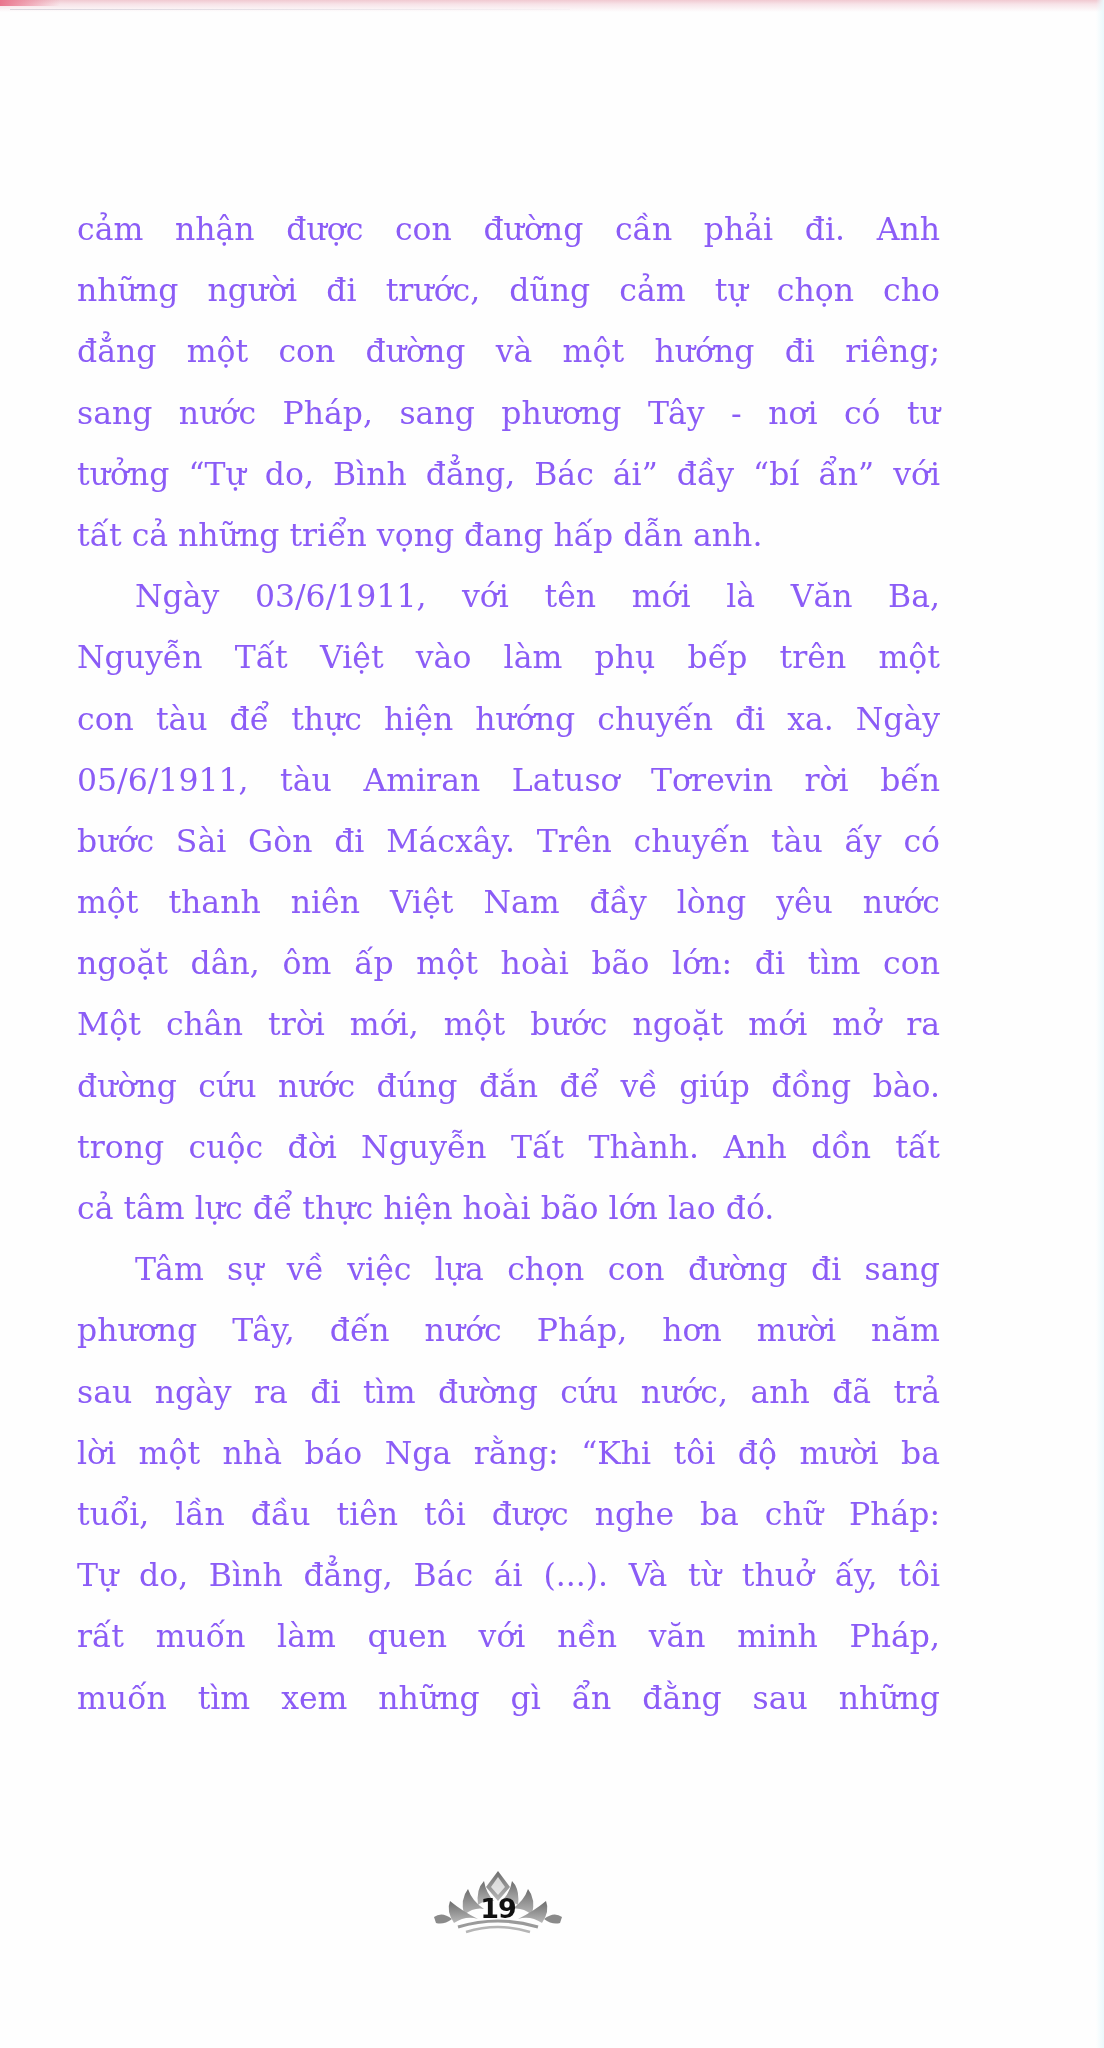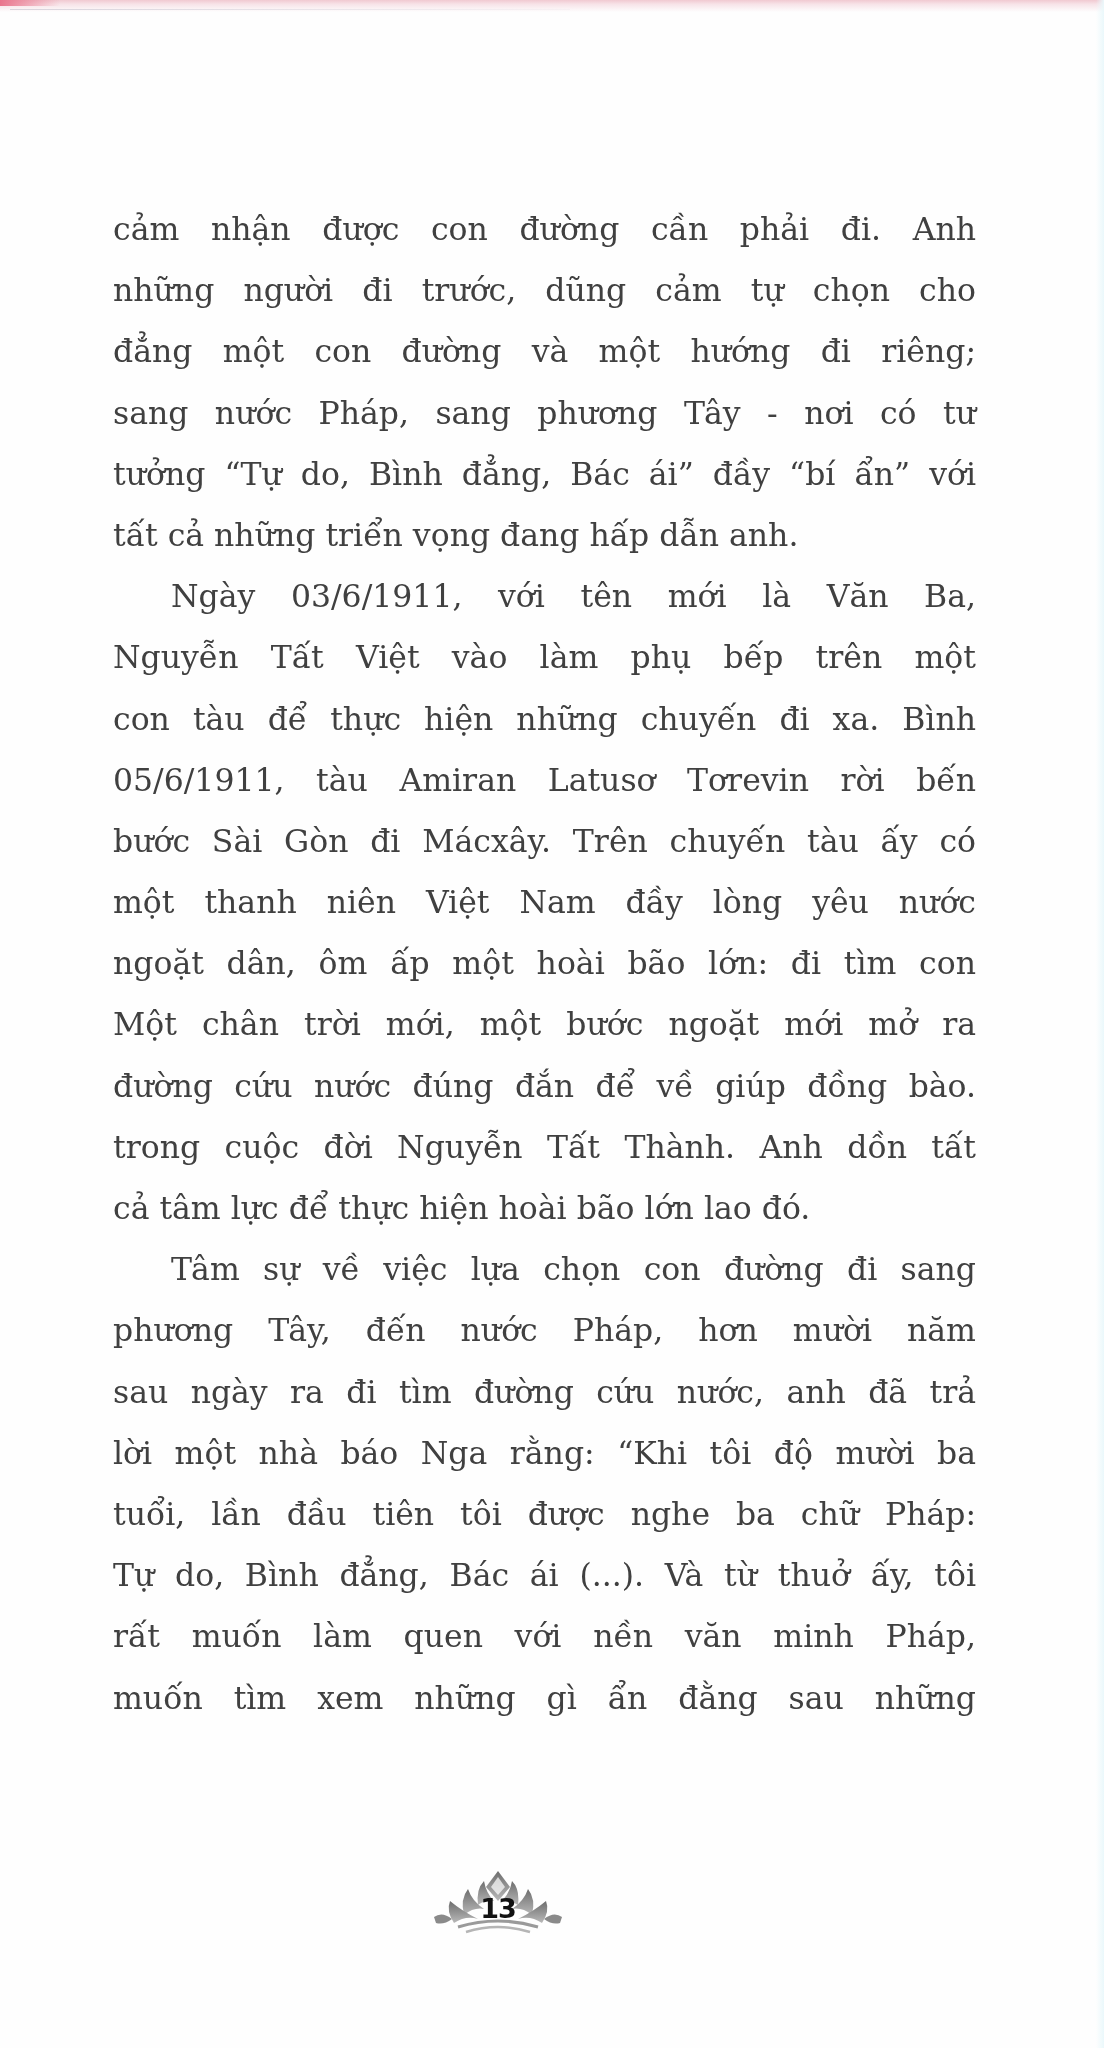--- a/index.html
+++ b/index.html
@@ -47,23 +47,22 @@
       background: linear-gradient(to right, rgba(255,255,255,0), #eaf8fb);
     }
     .page-text {
       position: absolute;
       left: 77px;
       top: 199px;
       width: 863px;
       font-family: "DejaVu Serif", "Liberation Serif", serif;
       font-size: 31.5px;
       line-height: 61.2px;
-      color: #404040;
+      color: #8b5cf6;
       letter-spacing: 0;
-      margin-left: 36px;
     }
     .para {
       margin: 0;
       text-align: justify;
       text-align-last: left;
     }
     .para .line {
       display: block;
       text-align: justify;
       text-align-last: justify;
@@ -114,21 +113,21 @@
     <span class="line">cảm nhận được con đường cần phải đi. Anh</span>
     <span class="line">những người đi trước, dũng cảm tự chọn cho</span>
     <span class="line">đẳng một con đường và một hướng đi riêng;</span>
     <span class="line">sang nước Pháp, sang phương Tây - nơi có tư</span>
     <span class="line">tưởng “Tự do, Bình đẳng, Bác ái” đầy “bí ẩn” với</span>
     <span class="line last">tất cả những triển vọng đang hấp dẫn anh.</span>
   </p>
   <p class="para">
     <span class="line indent">Ngày 03/6/1911, với tên mới là Văn Ba,</span>
     <span class="line">Nguyễn Tất Việt vào làm phụ bếp trên một</span>
-    <span class="line">con tàu để thực hiện những chuyến đi xa. Bình</span>
+    <span class="line">con tàu để thực hiện hướng chuyến đi xa. Ngày</span>
     <span class="line">05/6/1911, tàu Amiran Latusơ Tơrevin rời bến</span>
     <span class="line">bước Sài Gòn đi Mácxây. Trên chuyến tàu ấy có</span>
     <span class="line">một thanh niên Việt Nam đầy lòng yêu nước</span>
     <span class="line">ngoặt dân, ôm ấp một hoài bão lớn: đi tìm con</span>
     <span class="line">Một chân trời mới, một bước ngoặt mới mở ra</span>
     <span class="line">đường cứu nước đúng đắn để về giúp đồng bào.</span>
     <span class="line">trong cuộc đời Nguyễn Tất Thành. Anh dồn tất</span>
     <span class="line last">cả tâm lực để thực hiện hoài bão lớn lao đó.</span>
   </p>
   <p class="para">
@@ -165,14 +164,14 @@
       <path d="M22 36 Q18 46 26 58 Q38 50 50 54 Q34 46 22 36 Z" fill="url(#petal)"></path>
       <path d="M118 36 Q122 46 114 58 Q102 50 90 54 Q106 46 118 36 Z" fill="url(#petal)"></path>
 
       <path d="M6 52 Q14 46 24 54 Q16 60 8 58 Z" fill="#8a8a8a"></path>
       <path d="M134 52 Q126 46 116 54 Q124 60 132 58 Z" fill="#8a8a8a"></path>
 
       <path d="M30 62 Q70 50 110 62" stroke="#9a9a9a" stroke-width="3" fill="none"></path>
       <path d="M38 67 Q70 57 102 67" stroke="#b5b5b5" stroke-width="2.5" fill="none"></path>
     </svg>
   </span>
-  <span class="page-number">13</span>
+  <span class="page-number">19</span>
 </div>
 
 </body></html>

